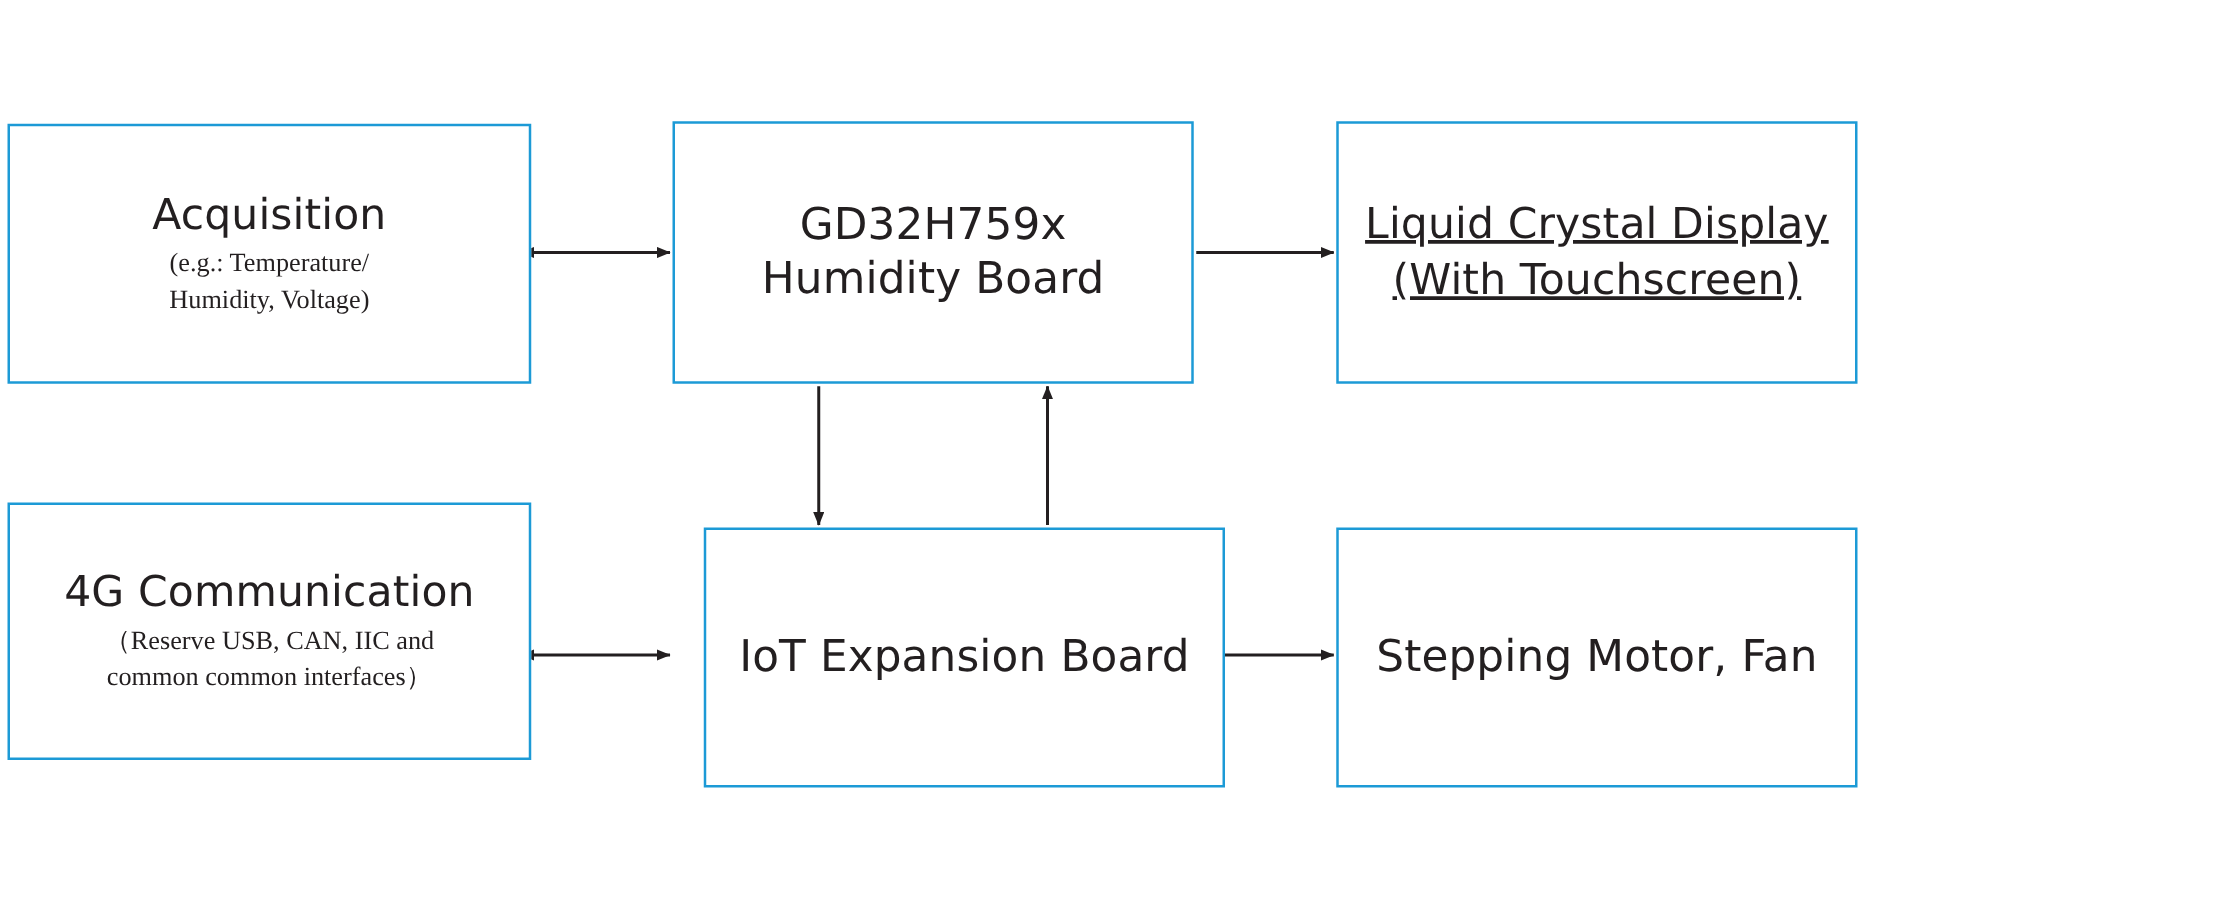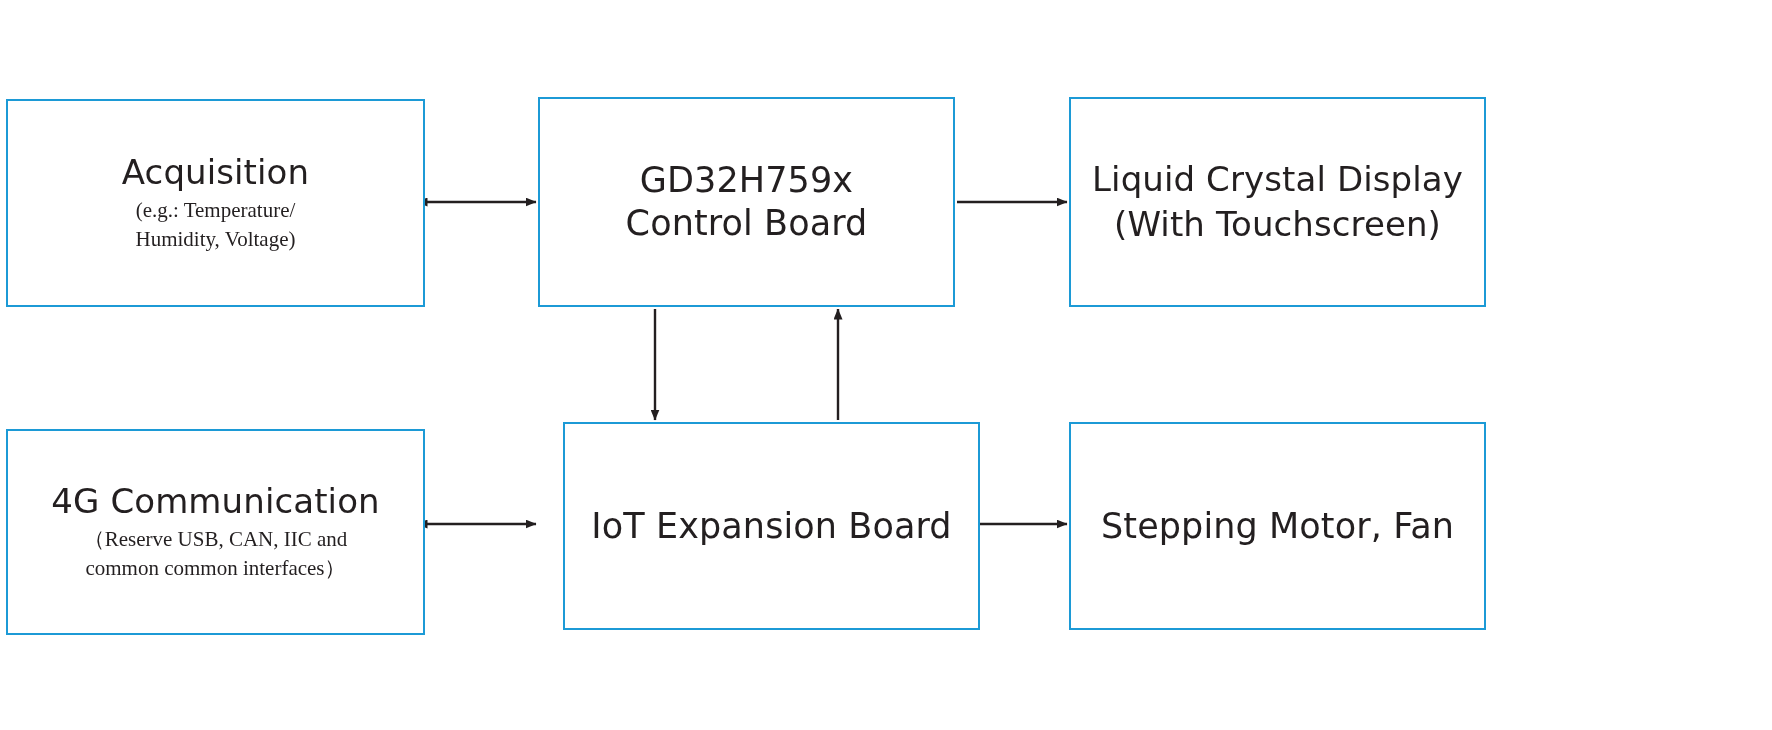--- a/index.html
+++ b/index.html
@@ -44,30 +44,30 @@
     white-space: pre-line;
     margin-top: 2px;
     font-family: Liberation Serif, serif;
   }
   .node.has-sub .title { margin-bottom: 0px; }
 
   
   #node-acquisition   { left: 6px;    top: 99px;  width: 419px; height: 208px; }
   #node-control-board { left: 538px;  top: 97px;  width: 417px; height: 210px; }
   #node-lcd           { left: 1069px; top: 97px;  width: 417px; height: 210px; }
-  #node-4g            { left: 6px;    top: 429px; width: 419px; height: 206px; }
+  #node-4g            { left: 6px;    top: 402px; width: 419px; height: 206px; }
   #node-iot           { left: 538px;  top: 422px; width: 417px; height: 208px; margin-left: 25px; }
   #node-motor         { left: 1069px; top: 422px; width: 417px; height: 208px; }
 
   #node-control-board .title,
   #node-lcd .title,
   #node-iot .title,
   #node-motor .title { font-size: 35px; }
 
-  #node-lcd .title { font-size: 34px; line-height: 1.33; }
+  #node-lcd .title { font-size: 34px; line-height: 1.33; text-decoration: underline; }
   #node-iot .title { font-size: 35px; }
 
   
   #edges {
     position: absolute;
     left: 0; top: 0;
     width: 1772px;
     height: 730px;
     pointer-events: none;
   }
@@ -101,21 +101,21 @@
   </svg>
 
   <div class="node has-sub" id="node-acquisition">
     <div class="title">Acquisition</div>
     <div class="subtitle">(e.g.: Temperature/
 Humidity, Voltage)</div>
   </div>
 
   <div class="node" id="node-control-board">
     <div class="title">GD32H759x
-Control Board</div>
+Humidity Board</div>
   </div>
 
   <div class="node" id="node-lcd">
     <div class="title">Liquid Crystal Display
 (With Touchscreen)</div>
   </div>
 
   <div class="node has-sub" id="node-4g">
     <div class="title">4G Communication</div>
     <div class="subtitle">（Reserve USB, CAN, IIC and

